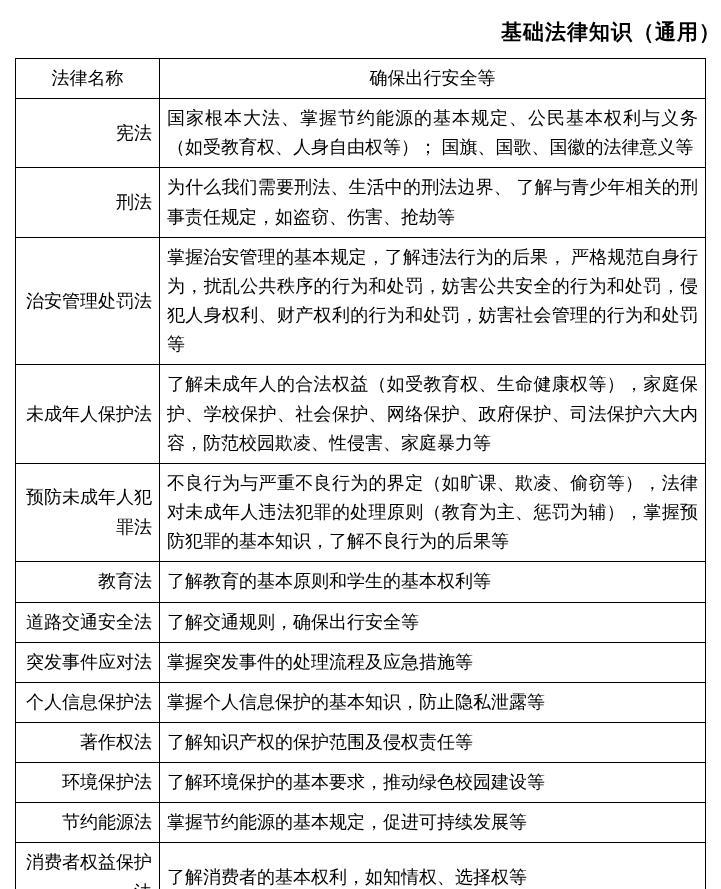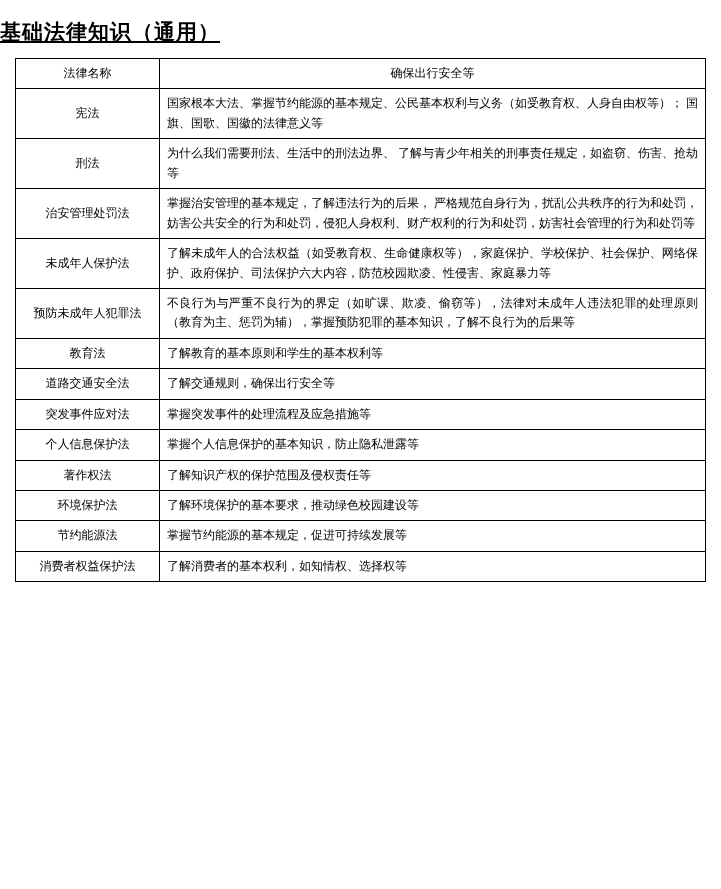--- a/index.html
+++ b/index.html
@@ -15,47 +15,46 @@
     overflow: hidden;
   }
   .page {
     width: 721px;
     height: 889px;
     box-sizing: border-box;
     padding: 0;
     position: relative;
   }
   .doc-title {
-    text-align: left;
+    text-align: right;
     font-size: 21px;
     font-weight: bold;
     letter-spacing: 1px;
     margin: 18px 0 12px 0;
     font-family: "Liberation Serif", "DejaVu Serif", serif;
-    text-decoration: underline;
   }
   table.law-table {
     border-collapse: collapse;
     width: 690px;
     margin: 0 auto;
     table-layout: fixed;
   }
   table.law-table td, table.law-table th {
     border: 1px solid #000000;
     vertical-align: middle;
-    font-size: 12px;
+    font-size: 18px;
     line-height: 1.62;
     padding: 5px 7px;
     font-family: "Liberation Serif", "DejaVu Serif", serif;
     font-weight: normal;
   }
   col.c1 { width: 144px; }
   col.c2 { width: 546px; }
   td.name {
-    text-align: center;
+    text-align: right;
   }
   td.content {
     text-align: justify;
     text-justify: inter-ideograph;
   }
   th.hdr {
     text-align: center;
     font-weight: normal;
   }
 </style>

